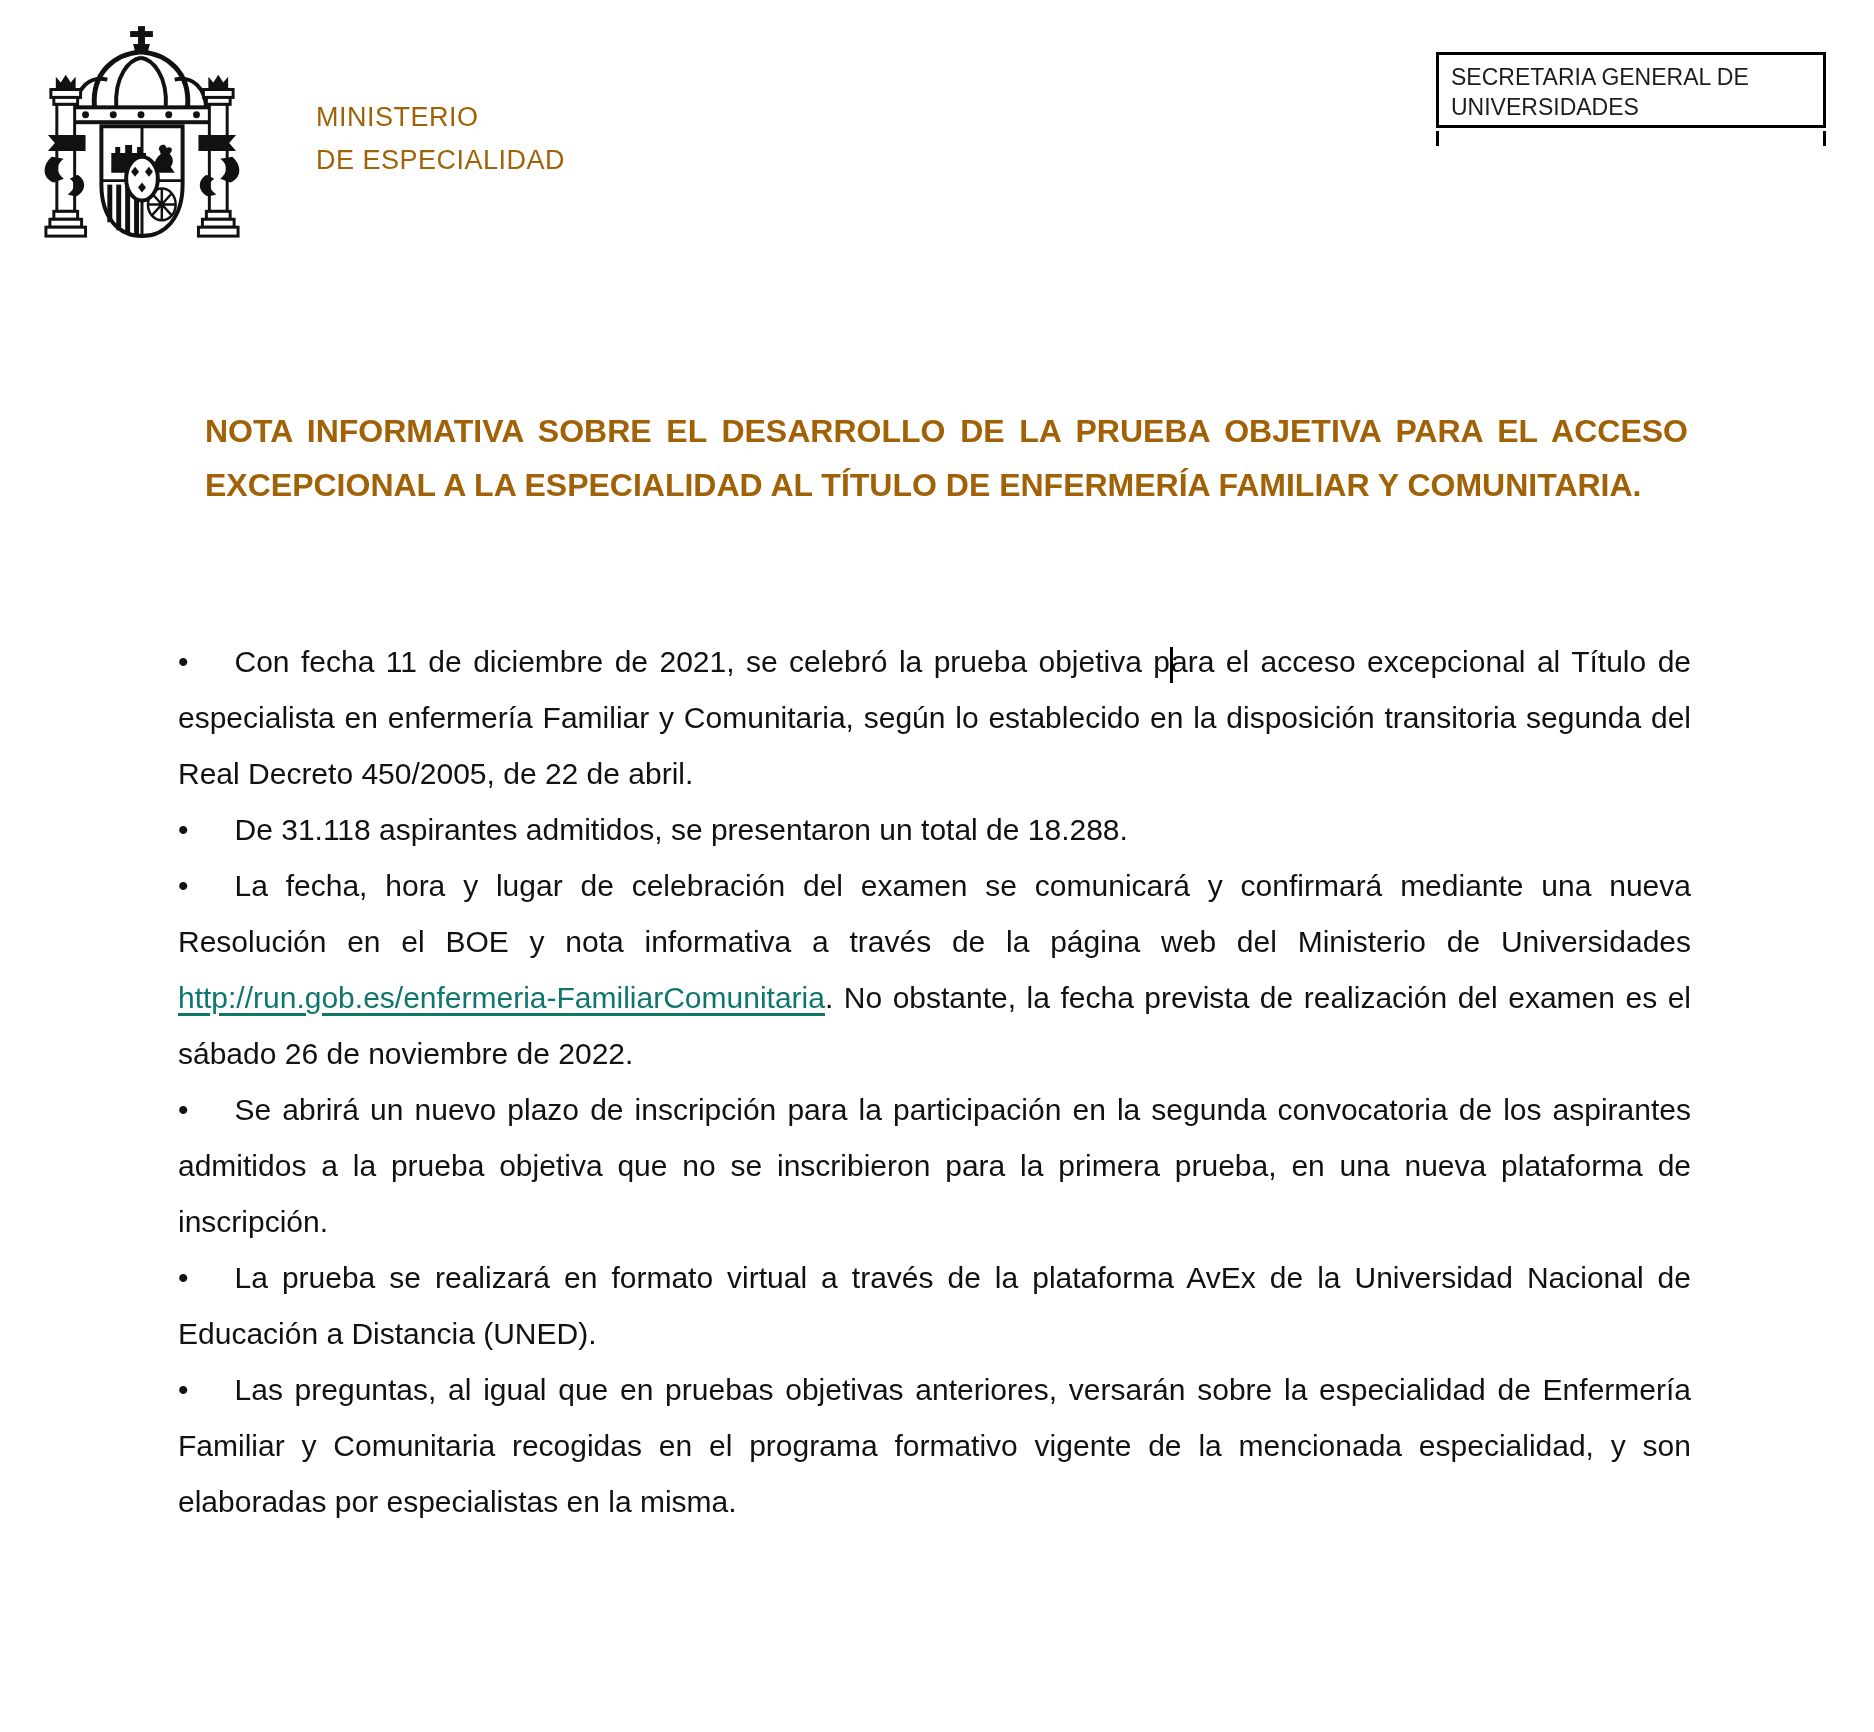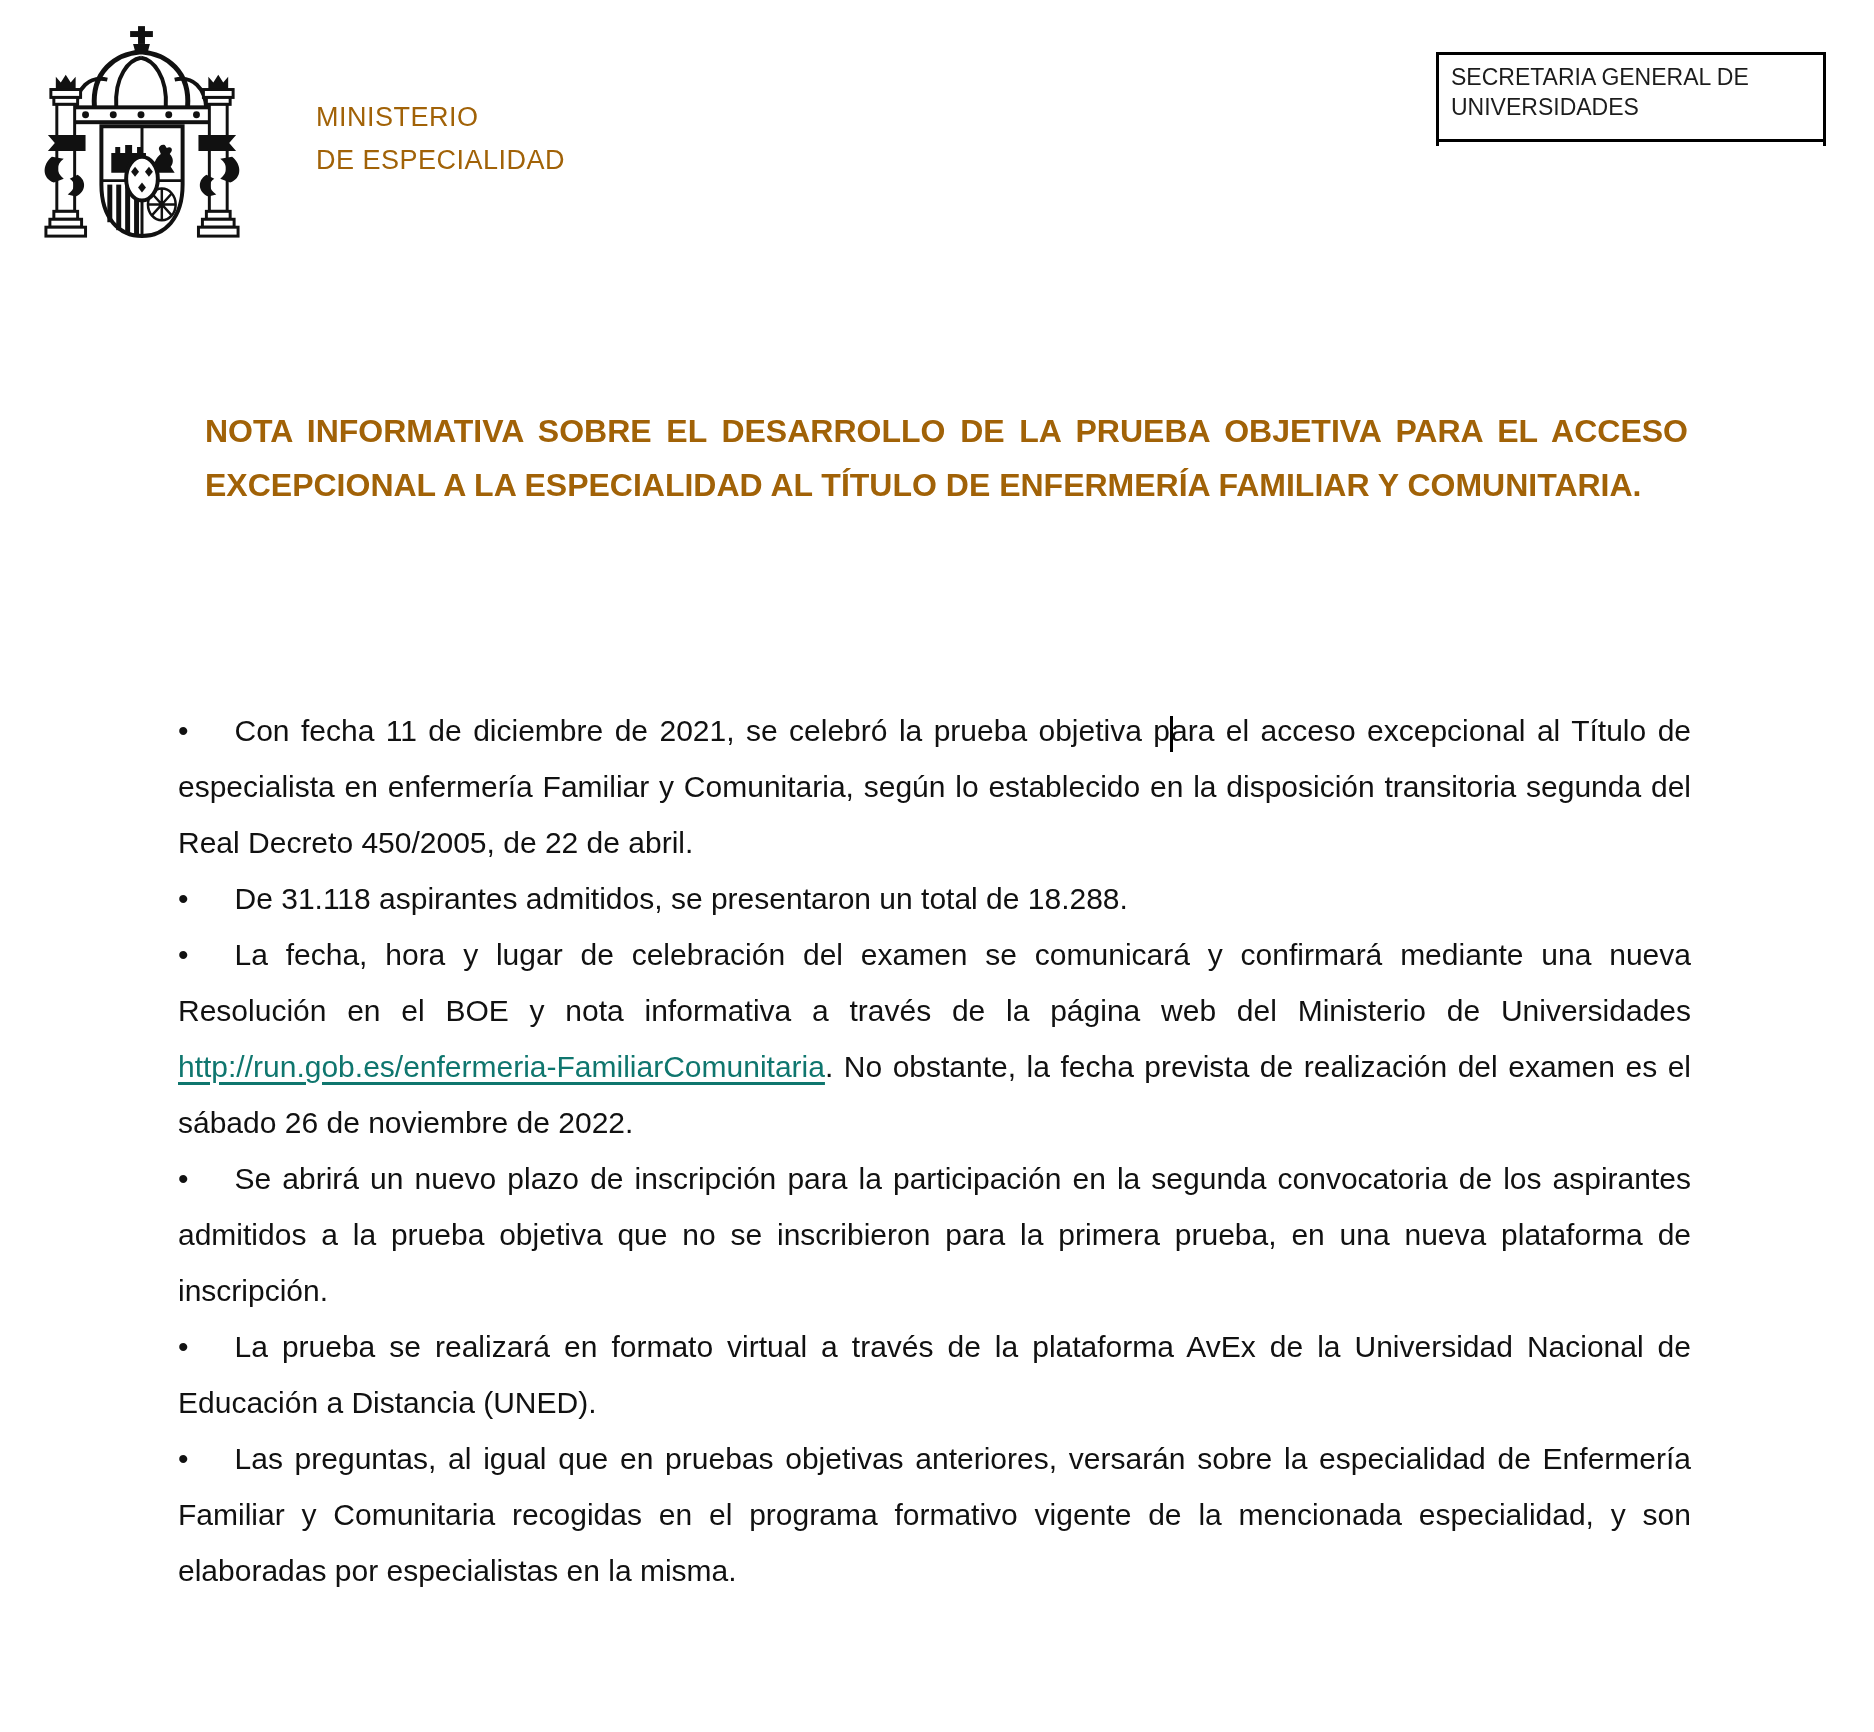--- a/index.html
+++ b/index.html
@@ -7,34 +7,34 @@
     position:relative; width:1874px; height:1732px; background:#ffffff;
     font-family:"Liberation Sans", sans-serif; color:#141414; overflow:hidden;
   }
   
   .emblem { position:absolute; left:38px; top:24px; width:208px; height:238px; }
   .ministry {
     position:absolute; left:316px; top:96px;
     font-size:27px; line-height:43px; letter-spacing:0.5px; color:#a16207;
   }
   .agency-box {
-    position:absolute; left:1436px; top:52px; width:390px; height:90px;
+    position:absolute; left:1436px; top:52px; width:390px; height:76px;
     box-sizing:border-box; border:3px solid #000000; padding:7px 14px 0 12px;
     font-size:23px; line-height:30px; color:#1c1c1c;
   }
   .tick { position:absolute; width:3px; height:15px; background:#000; top:131px; }
   .tick.l { left:1436px; } .tick.r { left:1823px; }
   
   .doc-title {
     position:absolute; left:205px; top:404px; width:1483px;
     font-size:32px; font-weight:700; line-height:54px; text-align:justify; color:#a16207;
   }
   
   .bullets {
-    position:absolute; left:178px; top:703px; width:1513px;
+    position:absolute; left:178px; top:634px; width:1513px;
     font-size:30px; line-height:56px; text-align:justify; color:#111;
   }
   .bullet { margin:0; }
   .tab { display:inline-block; width:46px; }
   .seg-bold { font-weight:400;margin-top:33px; }
   .seg-underline { text-decoration:underline; text-underline-offset:5px; color:#0f766e; }
   .caret {
     display:inline-block; width:0; height:36px; border-left:3px solid #000;
     vertical-align:text-bottom; position:relative; top:5px; margin-right:-2px;
   }

